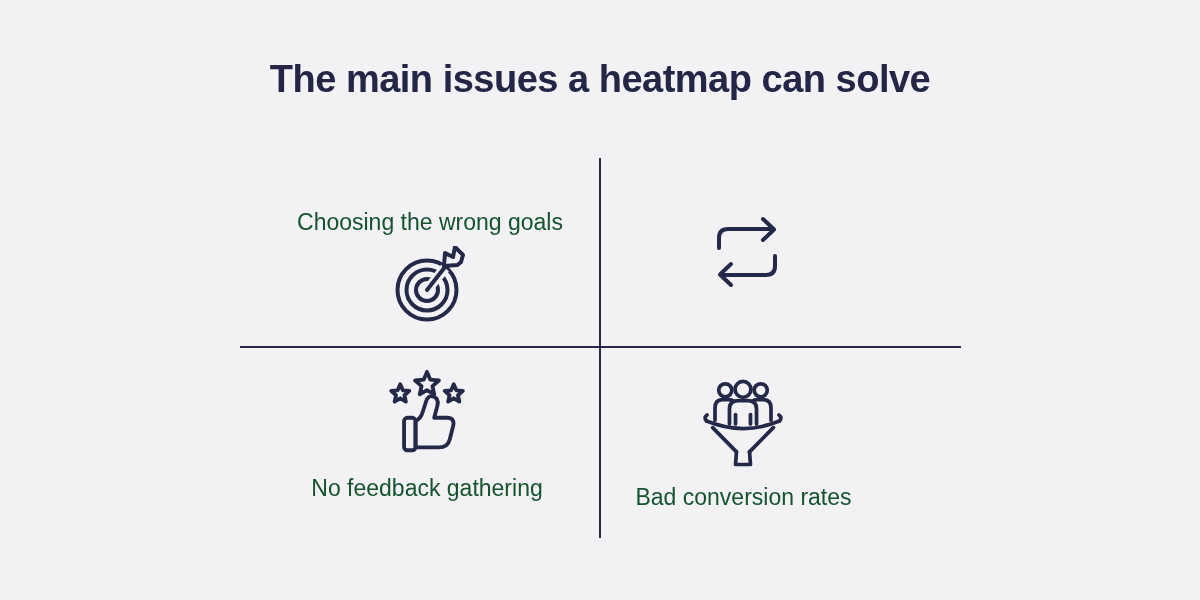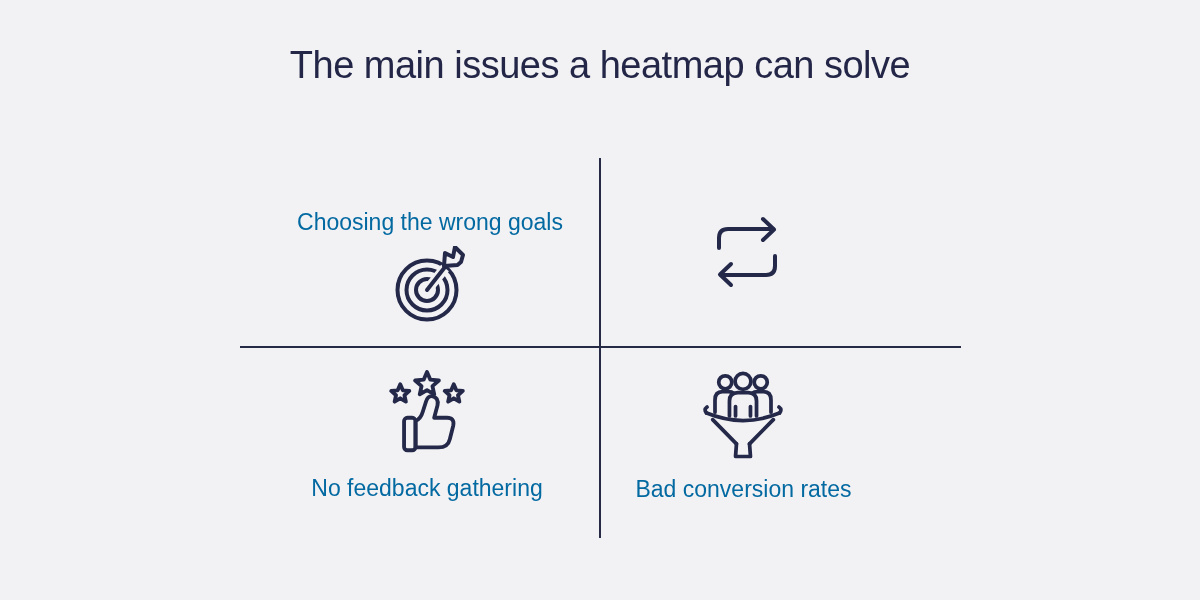--- a/index.html
+++ b/index.html
@@ -6,24 +6,24 @@
   .canvas{
     position:relative;
     width:1200px;height:600px;
     background:#f2f2f5;
     font-family:"Liberation Sans", sans-serif;
     color:#242849;
     overflow:hidden;
   }
   .title{
     position:absolute;
-    left:0;top:44px;width:1200px;
+    left:0;top:58px;width:1200px;
     text-align:center;
     font-size:38px;
-    font-weight:400;
+    font-weight:700;
     letter-spacing:-0.5px;
     color:#232647;
   }
   .divider-v{
     position:absolute;
     left:599px;top:158px;
     width:2px;height:380px;
     background:#262a45;
   }
   .divider-h{
@@ -42,25 +42,25 @@
     flex-direction:column;
     align-items:center;
   }
   .cell.tl{left:240px;top:158px;width:360px;height:189px;}
   .cell.tr{left:600px;top:158px;width:361px;height:189px;}
   .cell.bl{left:240px;top:347px;width:360px;height:191px;}
   .cell.br{left:600px;top:347px;width:361px;height:191px;}
   .cell.tl .cell-inner{padding-top:49px;transform:translateX(10px);}
   .cell.tr .cell-inner{padding-top:49px;transform:translateX(-34px);}
   .cell.bl .cell-inner{padding-top:23px;transform:translateX(7px);}
-  .cell.br .cell-inner{padding-top:23px;transform:translateX(-37px);}
+  .cell.br .cell-inner{padding-top:31px;transform:translateX(-37px);}
   .q-label{
     font-size:23px;
     line-height:30px;
-    color:#0369a1;
+    color:#14532d;
     white-space:nowrap;
   }
   .cell.tl .icon-wrap,.cell.tr .icon-wrap{margin-top:9px;}
   .cell.bl .q-label{margin-top:17px;}
   .cell.br .q-label{margin-top:15px;}
   .icon-wrap{display:block;line-height:0;color:#242849;}
   .icon-wrap svg{display:block;}
   .stroke{
     fill:none;
     stroke:currentColor;

